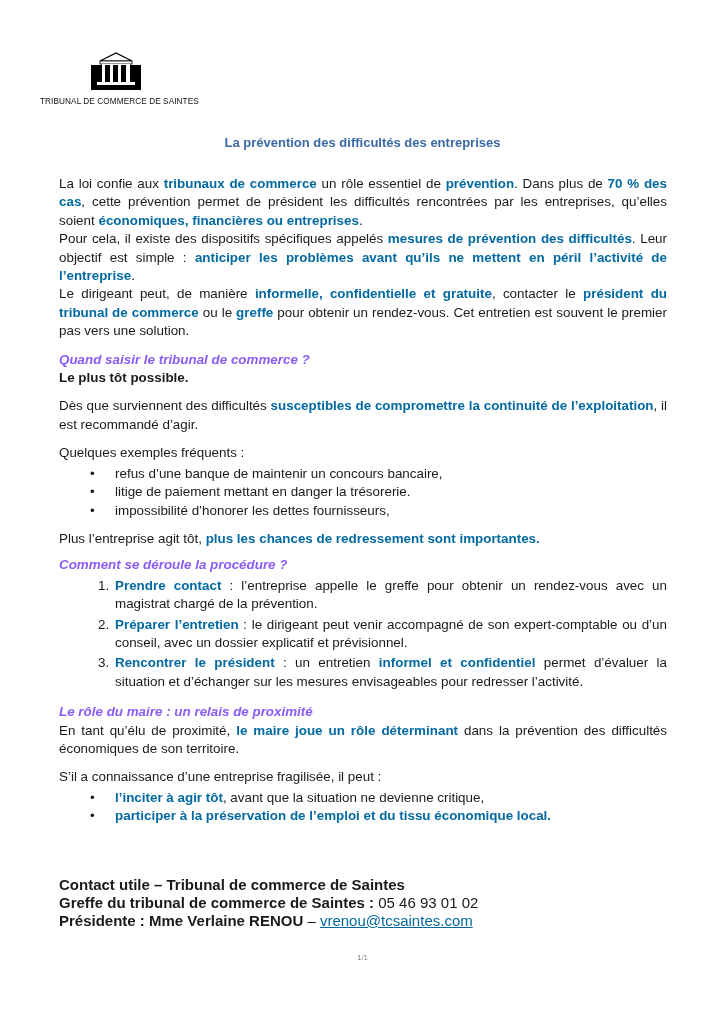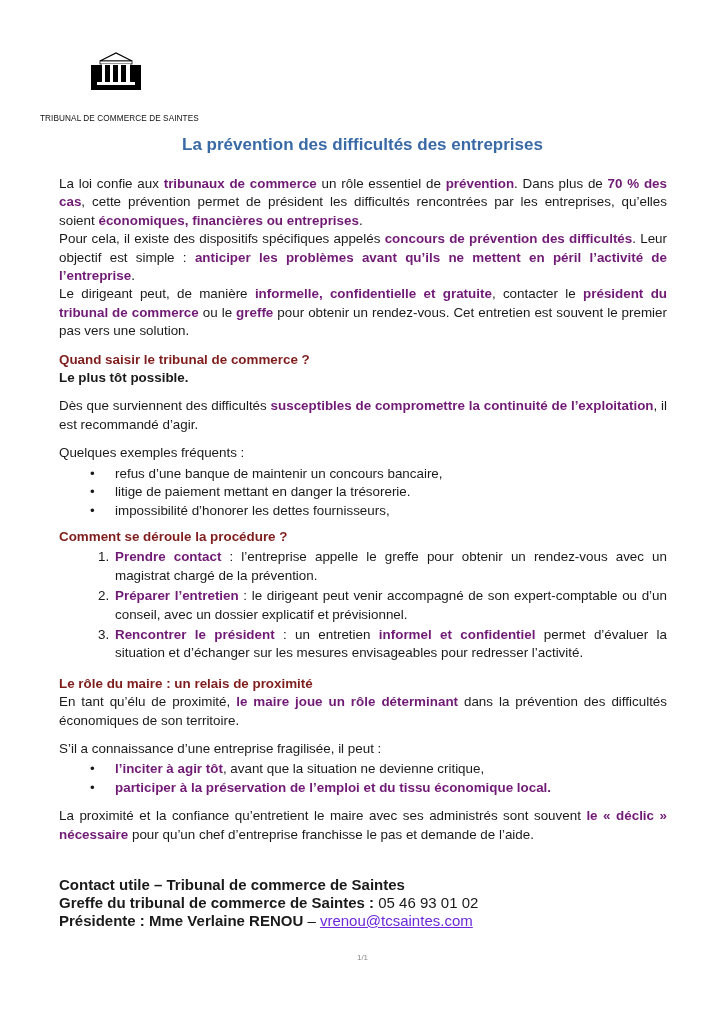--- a/index.html
+++ b/index.html
@@ -1,36 +1,36 @@
 <!DOCTYPE html>
 <html><head>
 <meta charset="utf-8">
 <style>
   html, body { margin: 0; padding: 0; background: #ffffff; }
   body { width: 725px; height: 1024px; position: relative; overflow: hidden;
          font-family: "Liberation Sans", sans-serif; color: #1a1a1a; }
   .logo { position: absolute; left: 91px; top: 50px; width: 50px; height: 40px; }
-  .logo-caption { position: absolute; left: 40px; top: 114px; font-size: 8.2px; letter-spacing: 0.1px; color: #111; }
+  .logo-caption { position: absolute; left: 40px; top: 97px; font-size: 8.2px; letter-spacing: 0.1px; color: #111; }
   .title { position: absolute; left: 0; width: 725px; top: 135px; text-align: center;
-           font-size: 17px; font-weight: bold; color: #3a6aa6; }
+           font-size: 13px; font-weight: bold; color: #3a6aa6; }
   .content { position: absolute; left: 59px; width: 608px; top: 175px; font-size: 13.4px; line-height: 18.4px; }
   .content p { margin: 0; text-align: justify; }
-  .content b { font-weight: bold; color: #701a75; }
+  .content b { font-weight: bold; color: #0369a1; }
   .sp { margin-top: 10px !important; }
-  .h { color: #7f1d1d; font-weight: bold; margin: 0; }
+  .h { color: #8b5cf6; font-weight: bold; margin: 0; font-style: italic; }
   .h.first { margin-top: 10px; }
   ul.bul { margin: 2px 0 0 0; padding: 0 0 0 56px; list-style: none; }
   ul.bul li { position: relative; }
   ul.bul li::before { content: "•"; position: absolute; left: -25px; top: 0; }
   ol.num { margin: 2px 0 0 0; padding: 0 0 0 56px; list-style: none; }
   ol.num li { position: relative; text-align: justify; margin-bottom: 2px; }
   ol.num li .n { position: absolute; left: -17px; }
   .contact { position: absolute; left: 59px; top: 876px; font-size: 15px; line-height: 18px; }
   .contact b { font-weight: bold; }
-  .contact a { color: #6d28d9; text-decoration: underline; }
+  .contact a { color: #0369a1; text-decoration: underline; }
   .pagenum { position: absolute; left: 0; width: 725px; top: 953px; text-align: center; font-size: 8px; color: #888; }
 </style>
 </head>
 <body>
 
 <div>
   <svg class="logo" viewBox="0 0 50 40">
     <rect x="0" y="15" width="50" height="25" fill="#000"></rect>
     <polygon points="9,11 25,3 41,11" fill="#fff" stroke="#000" stroke-width="1.2"></polygon>
     <rect x="9" y="11" width="32" height="3" fill="#fff" stroke="#000" stroke-width="0.8"></rect>
@@ -40,48 +40,48 @@
     <rect x="30" y="15" width="5" height="17" fill="#000"></rect>
     <rect x="6" y="32" width="38" height="3" fill="#fff"></rect>
   </svg>
 </div>
 <div class="logo-caption">TRIBUNAL DE COMMERCE DE SAINTES</div>
 
 <div class="title">La prévention des difficultés des entreprises</div>
 
 <div class="content">
   <p><span>La loi confie aux </span><b>tribunaux de commerce</b><span> un rôle essentiel de </span><b>prévention</b><span>. Dans plus de </span><b>70 % des cas</b><span>, cette prévention permet de président les difficultés rencontrées par les entreprises, qu’elles soient </span><b>économiques, financières ou entreprises</b><span>.</span></p>
-  <p><span>Pour cela, il existe des dispositifs spécifiques appelés </span><b>concours de prévention des difficultés</b><span>. Leur objectif est simple : </span><b>anticiper les problèmes avant qu’ils ne mettent en péril l’activité de l’entreprise</b><span>.</span></p>
+  <p><span>Pour cela, il existe des dispositifs spécifiques appelés </span><b>mesures de prévention des difficultés</b><span>. Leur objectif est simple : </span><b>anticiper les problèmes avant qu’ils ne mettent en péril l’activité de l’entreprise</b><span>.</span></p>
   <p><span>Le dirigeant peut, de manière </span><b>informelle, confidentielle et gratuite</b><span>, contacter le </span><b>président du tribunal de commerce</b><span> ou le </span><b>greffe</b><span> pour obtenir un rendez-vous. Cet entretien est souvent le premier pas vers une solution.</span></p>
 
   <p class="h first">Quand saisir le tribunal de commerce ?</p>
   <p style="font-weight:bold">Le plus tôt possible.</p>
   <p class="sp"><span>Dès que surviennent des difficultés </span><b>susceptibles de compromettre la continuité de l’exploitation</b><span>, il est recommandé d’agir.</span></p>
   <p class="sp">Quelques exemples fréquents :</p>
   <ul class="bul">
     <li>refus d’une banque de maintenir un concours bancaire,</li>
     <li>litige de paiement mettant en danger la trésorerie.</li>
     <li>impossibilité d’honorer les dettes fournisseurs,</li>
   </ul>
+  <p class="sp"><span>Plus l’entreprise agit tôt, </span><b>plus les chances de redressement sont importantes.</b></p>
 
   <p class="h" style="margin-top:8px">Comment se déroule la procédure ?</p>
   <ol class="num">
     <li><span class="n">1.</span><span><b>Prendre contact</b><span> : l’entreprise appelle le greffe pour obtenir un rendez-vous avec un magistrat chargé de la prévention.</span></span></li>
     <li><span class="n">2.</span><span><b>Préparer l’entretien</b><span> : le dirigeant peut venir accompagné de son expert-comptable ou d’un conseil, avec un dossier explicatif et prévisionnel.</span></span></li>
     <li><span class="n">3.</span><span><b>Rencontrer le président</b><span> : un entretien </span><b>informel et confidentiel</b><span> permet d’évaluer la situation et d’échanger sur les mesures envisageables pour redresser l’activité.</span></span></li>
   </ol>
 
   <p class="h" style="margin-top:12px">Le rôle du maire : un relais de proximité</p>
   <p><span>En tant qu’élu de proximité, </span><b>le maire joue un rôle déterminant</b><span> dans la prévention des difficultés économiques de son territoire.</span></p>
   <p class="sp">S’il a connaissance d’une entreprise fragilisée, il peut :</p>
   <ul class="bul">
     <li><b>l’inciter à agir tôt</b><span>, avant que la situation ne devienne critique,</span></li>
     <li><b>participer à la préservation de l’emploi et du tissu économique local.</b></li>
   </ul>
-  <p class="sp"><span>La proximité et la confiance qu’entretient le maire avec ses administrés sont souvent </span><b>le « déclic » nécessaire</b><span> pour qu’un chef d’entreprise franchisse le pas et demande de l’aide.</span></p>
 </div>
 
 <div class="contact">
   <div><b>Contact utile – Tribunal de commerce de Saintes</b></div>
   <div><b>Greffe du tribunal de commerce de Saintes</b><b> : </b><span>05 46 93 01 02</span></div>
   <div><b>Présidente : Mme Verlaine RENOU</b><span> – </span><a>vrenou@tcsaintes.com</a></div>
 </div>
 
 <div class="pagenum">1/1</div>
 

